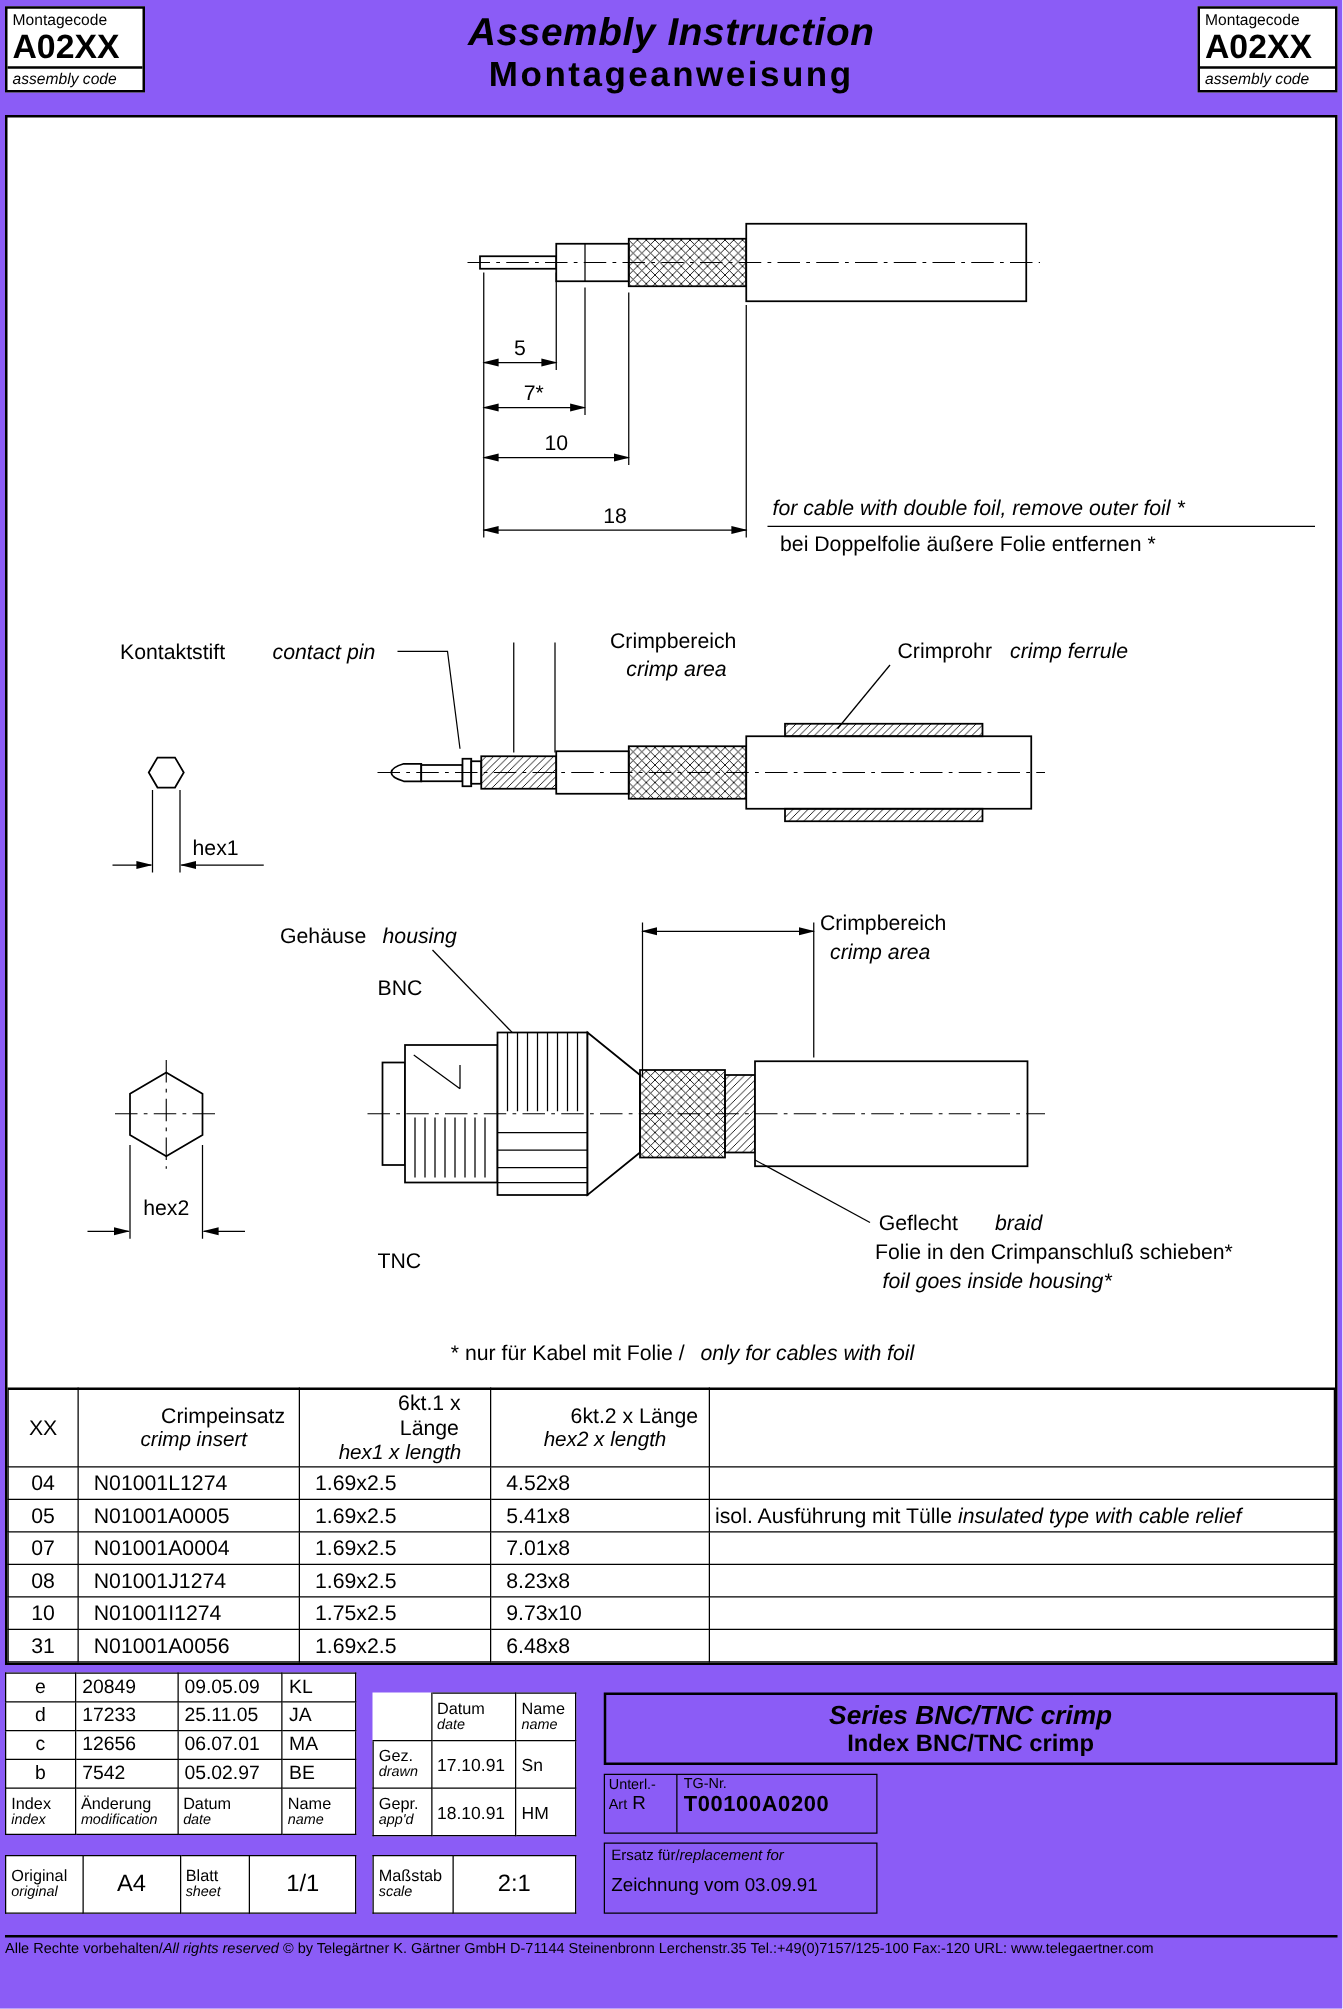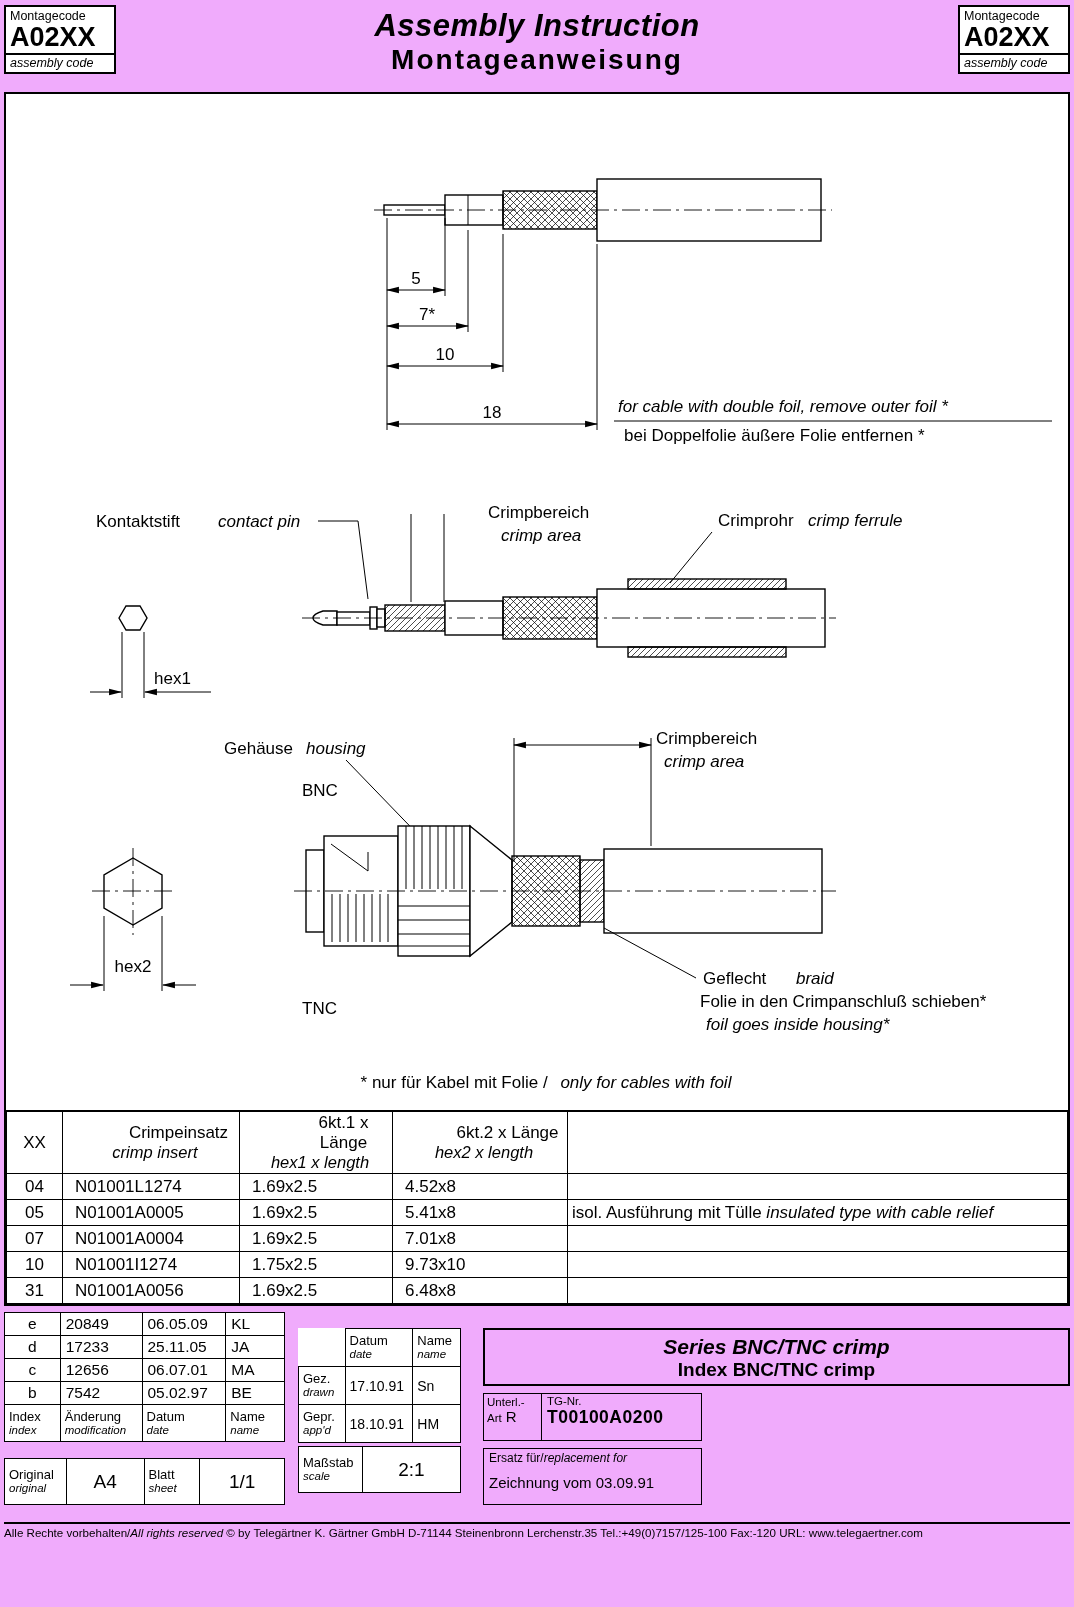--- a/index.html
+++ b/index.html
@@ -2,21 +2,21 @@
 <html><head>
 <meta charset="utf-8">
 <style>
   * { box-sizing: border-box; }
   html, body { margin: 0; padding: 0; }
   body {
     width: 1074px; height: 1607px;
     background: #fff; color: #000;
     font-family: "Liberation Sans", sans-serif;
   }
-  .page { width: 1074px; height: 1607px; overflow: hidden; background: #f0abfc; }
+  .page { width: 1074px; height: 1607px; overflow: hidden; background: #8b5cf6; }
 
   
   .header { display: flex; justify-content: space-between; align-items: flex-start; padding: 5px 4px 2px 4px; height: 92px; }
   .codebox { border: 2.5px solid #000; width: 112px; background: #fff; }
   .cb-label { font-size: 12.5px; padding: 2px 4px 0 4px; }
   .cb-code { font-size: 27px; font-weight: bold; line-height: 1.05; padding: 0 4px 2px 4px; }
   .cb-sub { font-size: 12.5px; font-style: italic; border-top: 2px solid #000; padding: 1px 4px 2px 4px; }
   .htitle { text-align: center; padding-top: 3px; }
   .title-en { font-size: 31px; font-weight: bold; font-style: italic; letter-spacing: .5px; }
   .title-de { font-size: 28px; font-weight: bold; letter-spacing: 2px; }
@@ -54,21 +54,21 @@
   .rev td { font-size: 15.5px; height: 23px; padding: 0 5px; }
   .rev .hd { height: 37px; padding: 1px 4px; }
   .sm1 { font-size: 13px; line-height: 1.1; }
   .sm2 { font-size: 11.5px; font-style: italic; line-height: 1.1; }
   .orig { left: 0; top: 146px; width: 281px; }
   .orig td { height: 46px; padding: 1px 4px; }
   .bigv { font-size: 19px; text-align: center; margin-left: 31px; }
   .appr { left: 294px; top: 16px; width: 163px; }
   .appr td { padding: 1px 4px; font-size: 14px; height: 38px; }
   .nb { border-top: none !important; border-left: none !important; background: transparent; }
-  .scalebx { left: 294px; top: 134px; width: 163px; }
+  .scalebx { left: 294px; top: 146px; width: 163px; }
   .scalebx td { height: 46px; padding: 1px 4px; }
   .series { position: absolute; left: 479px; top: 16px; width: 587px; height: 58px; border: 2.5px solid #000; text-align: center; padding-top: 5px; }
   .series-en { font-size: 21px; font-weight: bold; font-style: italic; }
   .series-de { font-size: 19px; font-weight: bold; }
   .unterl { position: absolute; left: 479px; top: 81px; width: 219px; height: 48px; border: 1.8px solid #000; display: flex; }
   .u-left { width: 58px; border-right: 1.8px solid #000; padding: 2px 3px; font-size: 11.5px; }
   .u-artval { font-size: 15px; margin-left: 4px; }
   .u-right { flex: 1; padding: 1px 5px; }
   .u-tg { font-size: 11.5px; }
   .u-tgval { font-size: 17.5px; font-weight: bold; letter-spacing: .5px; }
@@ -277,20 +277,27 @@
         <td><span>isol. Ausführung mit Tülle</span> <i>insulated type with cable relief</i></td>
       </tr>
       <tr>
         <td class="c">07</td>
         <td class="pl">N01001A0004</td>
         <td class="pl">1.69x2.5</td>
         <td class="pl">7.01x8</td>
         <td><span></span> <i></i></td>
       </tr>
       <tr>
+        <td class="c">08</td>
+        <td class="pl">N01001J1274</td>
+        <td class="pl">1.69x2.5</td>
+        <td class="pl">8.23x8</td>
+        <td><span></span> <i></i></td>
+      </tr>
+      <tr>
         <td class="c">10</td>
         <td class="pl">N01001I1274</td>
         <td class="pl">1.75x2.5</td>
         <td class="pl">9.73x10</td>
         <td><span></span> <i></i></td>
       </tr>
       <tr>
         <td class="c">31</td>
         <td class="pl">N01001A0056</td>
         <td class="pl">1.69x2.5</td>
@@ -307,21 +314,21 @@
       <colgroup>
           <col style="width:56px">
           <col style="width:82px">
           <col style="width:84px">
           <col style="width:59px">
         </colgroup>
       <tbody>
           <tr>
         <td class="c">e</td>
         <td>20849</td>
-        <td>06.05.09</td>
+        <td>09.05.09</td>
         <td>KL</td>
       </tr>
       <tr>
         <td class="c">d</td>
         <td>17233</td>
         <td>25.11.05</td>
         <td>JA</td>
       </tr>
       <tr>
         <td class="c">c</td>

